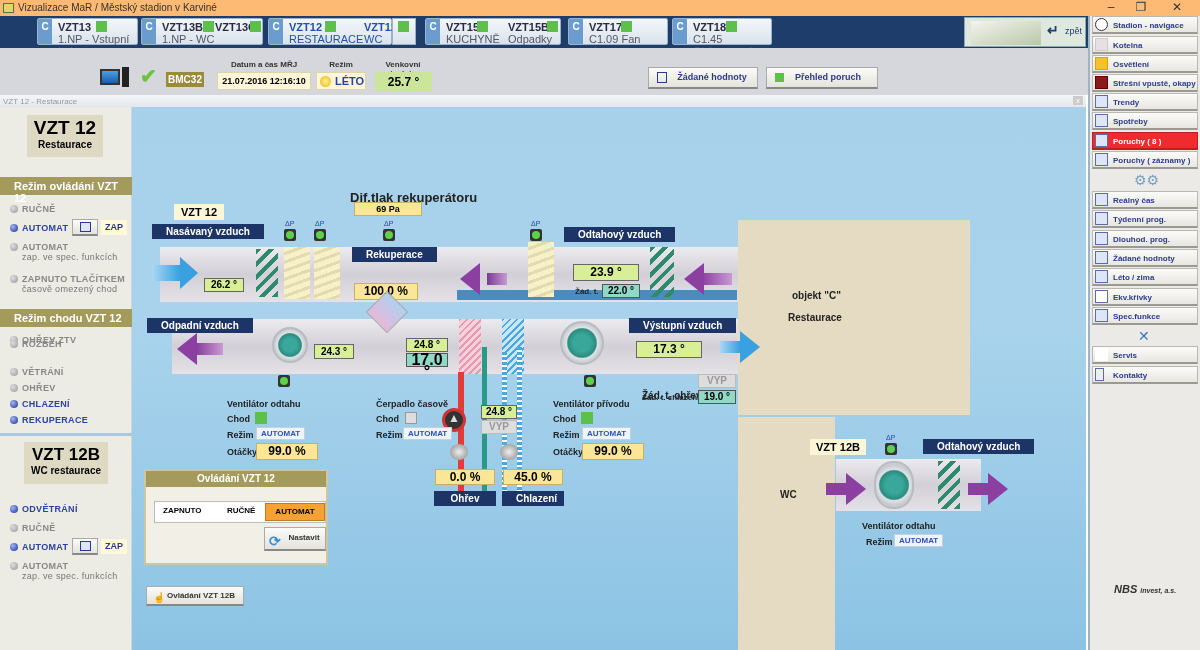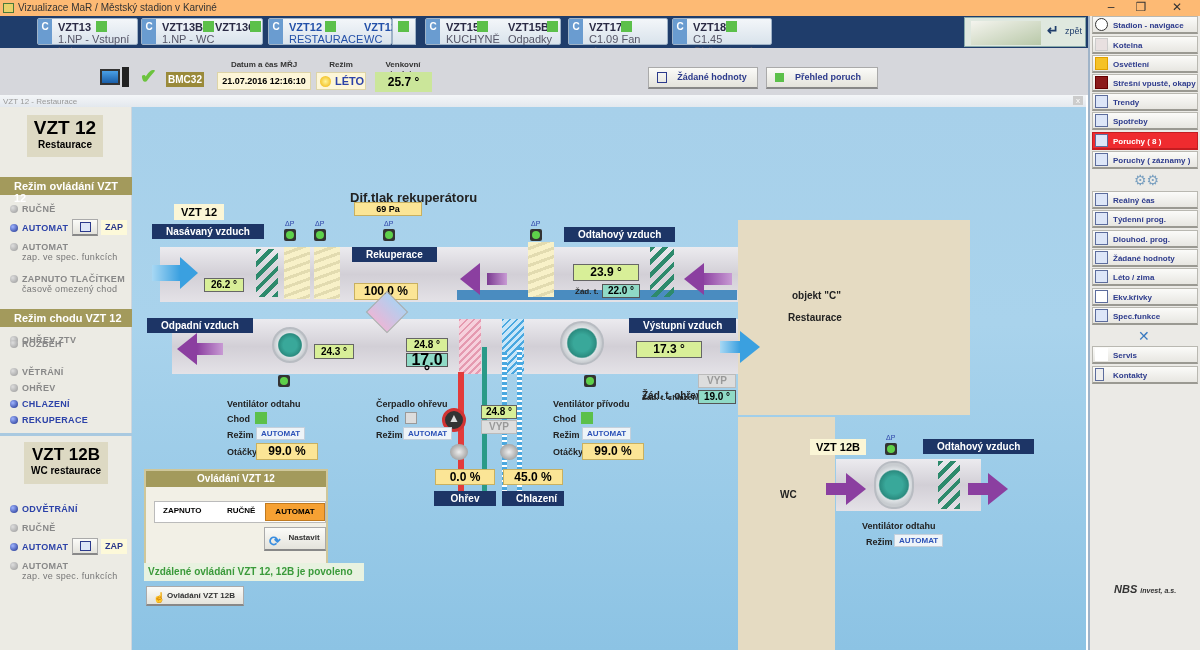--- a/index.html
+++ b/index.html
@@ -283,21 +283,21 @@
   <div class="navy" style="left:370px;top:384px;width:62px;text-align:center">Chlazení</div>
 
   <div class="txt" style="left:95px;top:292px">Ventilátor odtahu</div>
   <div class="txt" style="left:95px;top:307px">Chod</div>
   <div class="chip" style="left:123px;top:305px;background:#5cc04a;border-color:#5cc04a"></div>
   <div class="txt" style="left:95px;top:323px">Režim</div>
   <div class="mode" style="left:124px;top:320px">AUTOMAT</div>
   <div class="txt" style="left:95px;top:340px">Otáčky</div>
   <div class="valy" style="left:124px;top:336px;width:62px;height:17px;font-size:12px;line-height:15px">99.0 %</div>
 
-  <div class="txt" style="left:244px;top:292px">Čerpadlo ohřevu</div>
+  <div class="txt" style="left:244px;top:292px">Čerpadlo časově</div>
   <div class="txt" style="left:244px;top:307px">Chod</div>
   <div class="chip" style="left:273px;top:305px;background:#ddd"></div>
   <div class="txt" style="left:244px;top:323px">Režim</div>
   <div class="mode" style="left:271px;top:320px">AUTOMAT</div>
 
   <div class="txt" style="left:421px;top:292px">Ventilátor přívodu</div>
   <div class="txt" style="left:421px;top:307px">Chod</div>
   <div class="chip" style="left:449px;top:305px;background:#5cc04a;border-color:#5cc04a"></div>
   <div class="txt" style="left:421px;top:323px">Režim</div>
   <div class="mode" style="left:450px;top:320px">AUTOMAT</div>
@@ -325,21 +325,20 @@
     <div class="abs" style="left:8px;top:30px;width:172px;height:22px;background:#fff;border:1px solid #bbb">
       <span class="abs btn-opt" style="left:8px;top:4px;font-size:8px;font-weight:bold">ZAPNUTO</span>
       <span class="abs btn-opt" style="left:72px;top:4px;font-size:8px;font-weight:bold">RUČNĚ</span>
       <span class="abs" style="left:110px;top:1px;width:60px;height:18px;background:#f6a133;border:1px solid #c07a20;font-size:8px;font-weight:bold;text-align:center;line-height:16px">AUTOMAT</span>
     </div>
     <div class="abs btn3d" style="left:118px;top:56px;width:62px;height:24px;line-height:20px;padding-left:18px;font-size:8px">
       <span class="abs" style="left:4px;top:3px;color:#3a8ee0;font-size:14px">⟳</span>
       <span>Nastavit</span>
     </div>
   </div>
-  <div class="abs" style="left:12px;top:456px;width:220px;height:18px;background:#e8f2e0;color:#3a9a3a;font-weight:bold;font-size:10px;line-height:18px;padding-left:4px">Vzdálené ovládání VZT 12, 12B je povoleno</div>
   <div class="abs btn3d" style="left:14px;top:479px;width:98px;height:20px;line-height:17px;padding-left:12px;font-size:8px">
     <span class="abs" style="left:6px;top:2px;color:#e07020;font-size:10px">☝</span>
     <span>Ovládání VZT 12B</span>
   </div>
 </div>
 
 <div id="rightnav" class="abs">
   <div class="rbtn" style="top:0">
       <span class="ic" style="border-radius:50%;background:#fff;border-color:#333"></span>
       <span class="t">Stadion  -  navigace</span>

